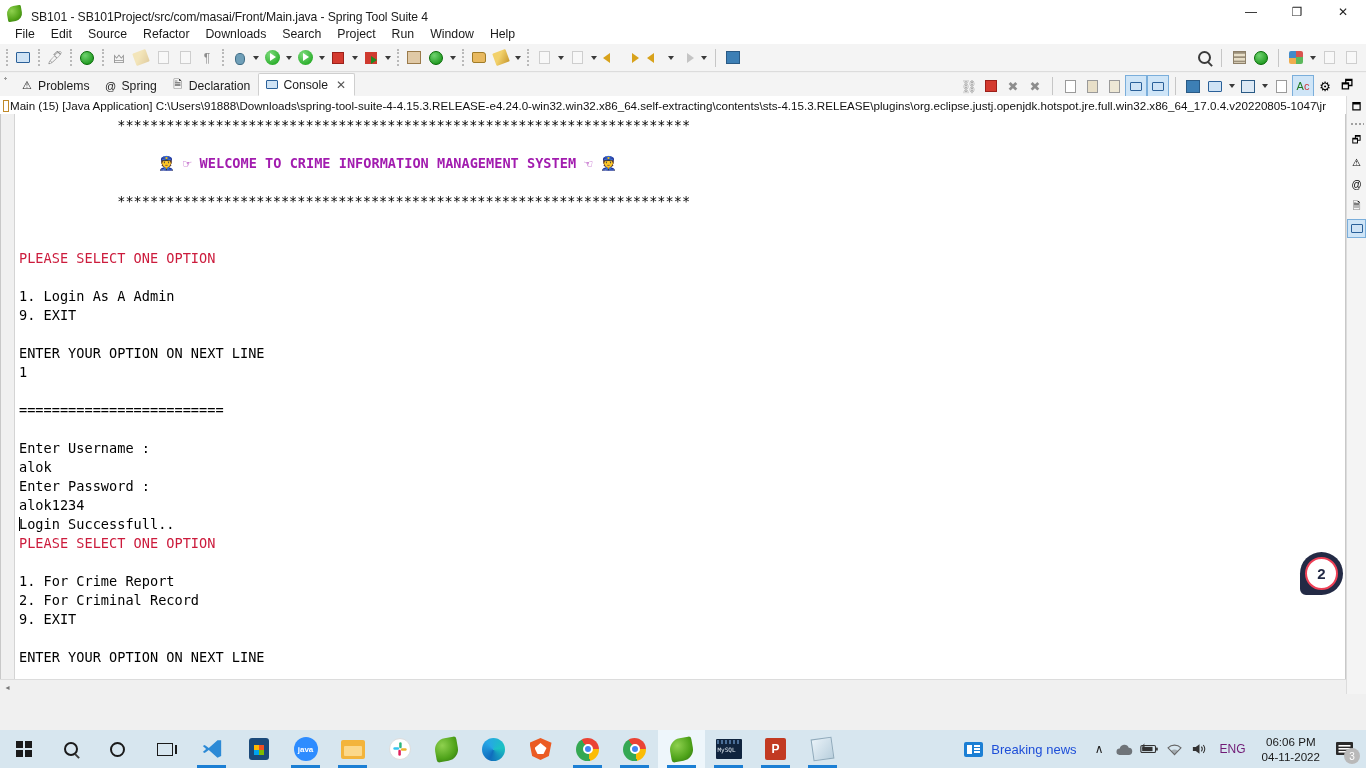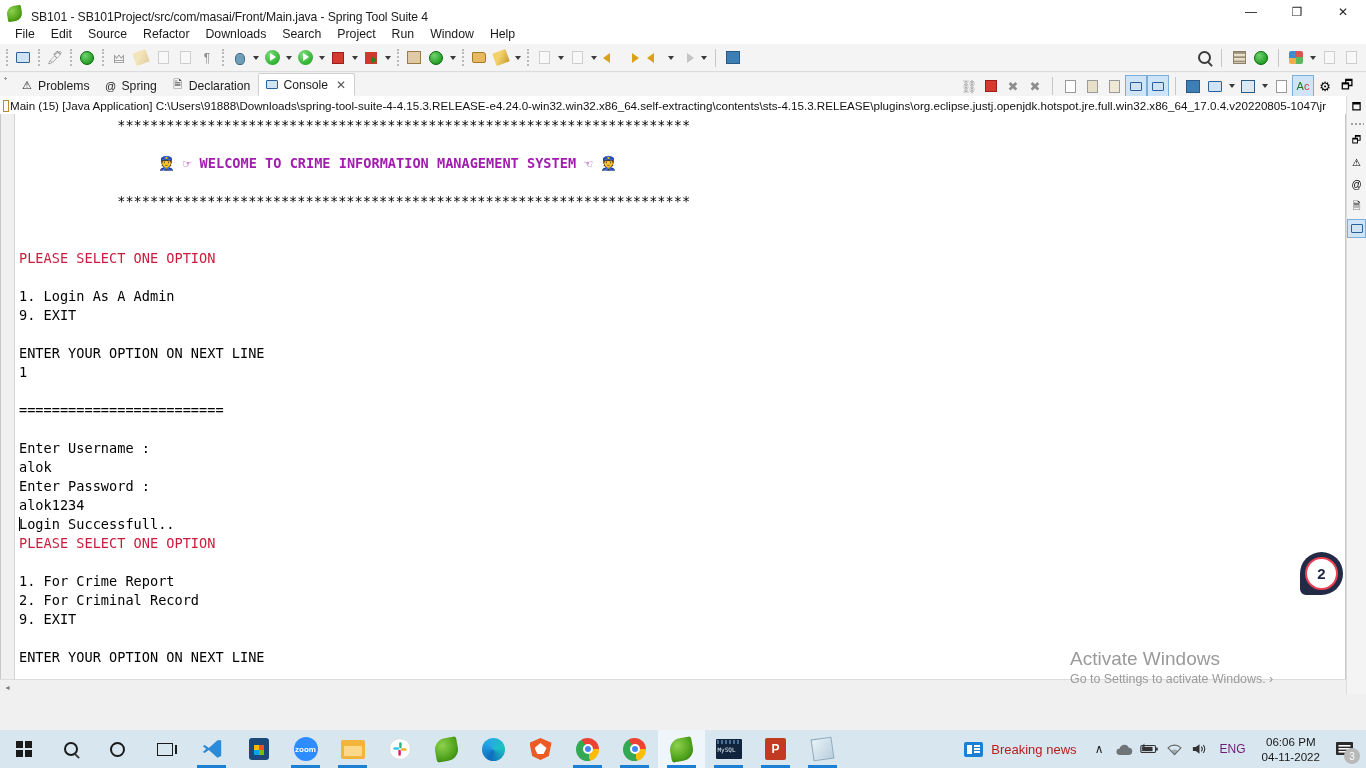--- a/index.html
+++ b/index.html
@@ -154,21 +154,21 @@
   .tbi.run::after{content:"";position:absolute;bottom:0;left:9px;width:29px;height:3px;background:#1b7fd4;}
   .tbi.active{background:#eef6fb;}
   .win-logo{width:16px;height:16px;display:grid;grid-template-columns:1fr 1fr;grid-template-rows:1fr 1fr;gap:2px;}
   .win-logo span{background:#1a1a1a;}
   .tray{margin-left:auto;display:flex;align-items:center;height:38px;padding-right:4px;}
   .tray-news{display:flex;align-items:center;gap:8px;padding:0 10px;}
   .news-ico{width:19px;height:15px;background:#1b7fd4;border-radius:2px;position:relative;}
   .news-ico::before{content:"";position:absolute;left:3px;top:3px;width:5px;height:9px;background:#fff;}
   .news-ico::after{content:"";position:absolute;left:10px;top:3px;width:6px;height:2px;background:#fff;
        box-shadow:0 3px 0 #fff,0 6px 0 #fff;}
-  .news-txt{font-size:13px;color:#b91c1c;}
+  .news-txt{font-size:13px;color:#1d4ed8;}
   .tray-ico{width:25px;height:38px;display:flex;align-items:center;justify-content:center;font-size:12px;color:#222;}
   .tray-lang{font-size:12px;color:#701a75;padding:0 8px;}
   .clock{font-size:11.6px;color:#1a1a1a;text-align:center;line-height:15px;padding:0 8px;}
   .notif{width:34px;height:38px;display:flex;align-items:center;justify-content:center;position:relative;}
   .notif-badge{position:absolute;right:2px;bottom:4px;width:16px;height:16px;border-radius:50%;
      background:#b9b9b9;color:#fff;font-size:10px;display:flex;align-items:center;justify-content:center;}
 
   
   .ic-vscode{width:22px;height:22px;position:relative;}
   .ic-store{width:20px;height:22px;background:#1b4a7a;border-radius:3px;position:relative;}
@@ -470,27 +470,20 @@
     <div class="rb-dots"></div>
     <div class="rb-ico">🗗</div>
     <div class="rb-ico">⚠</div>
     <div class="rb-ico">@</div>
     <div class="rb-ico">🗎</div>
     <div class="rb-ico sel">
         <div class="g-monitor" style="width:12px;height:9px"></div>
       </div>
   </div>
 
-  <div class="watermark">
-    <div class="wm-title">Activate Windows</div>
-    <div class="wm-sub">
-      <span>Go to Settings to activate Windows.</span>
-      <span>›</span>
-    </div>
-  </div>
 
   <div class="cursor-badge">
     <div class="cb-outer"></div>
     <div class="cb-ring">
       <span class="cb-num">2</span>
     </div>
   </div>
 
   <div class="taskbar">
     <div class="tbi">
@@ -514,21 +507,21 @@
       </div>
     <div class="tbi run">
       <svg class="ic-vscode" viewBox="0 0 24 24">
         <path d="M18 2.5 8.5 11 4 7.6 2 8.8l3.6 3.2L2 15.2l2 1.2L8.5 13l9.5 8.5 4-2v-17z" fill="#2c8ad6"></path>
       </svg>
     </div>
     <div class="tbi">
         <div class="ic-store"></div>
       </div>
     <div class="tbi run">
-        <div class="ic-zoom">zoom</div>
+        <div class="ic-zoom">java</div>
       </div>
     <div class="tbi run">
         <div class="ic-explorer"></div>
       </div>
     <div class="tbi">
       <svg class="ic-slack" viewBox="0 0 24 24">
         <rect x="4" y="10" width="7" height="3" rx="1.5" fill="#36c5f0"></rect>
         <rect x="11" y="4" width="3" height="7" rx="1.5" fill="#2eb67d"></rect>
         <rect x="13" y="11" width="7" height="3" rx="1.5" fill="#ecb22e"></rect>
         <rect x="10" y="13" width="3" height="7" rx="1.5" fill="#e01e5a"></rect>

